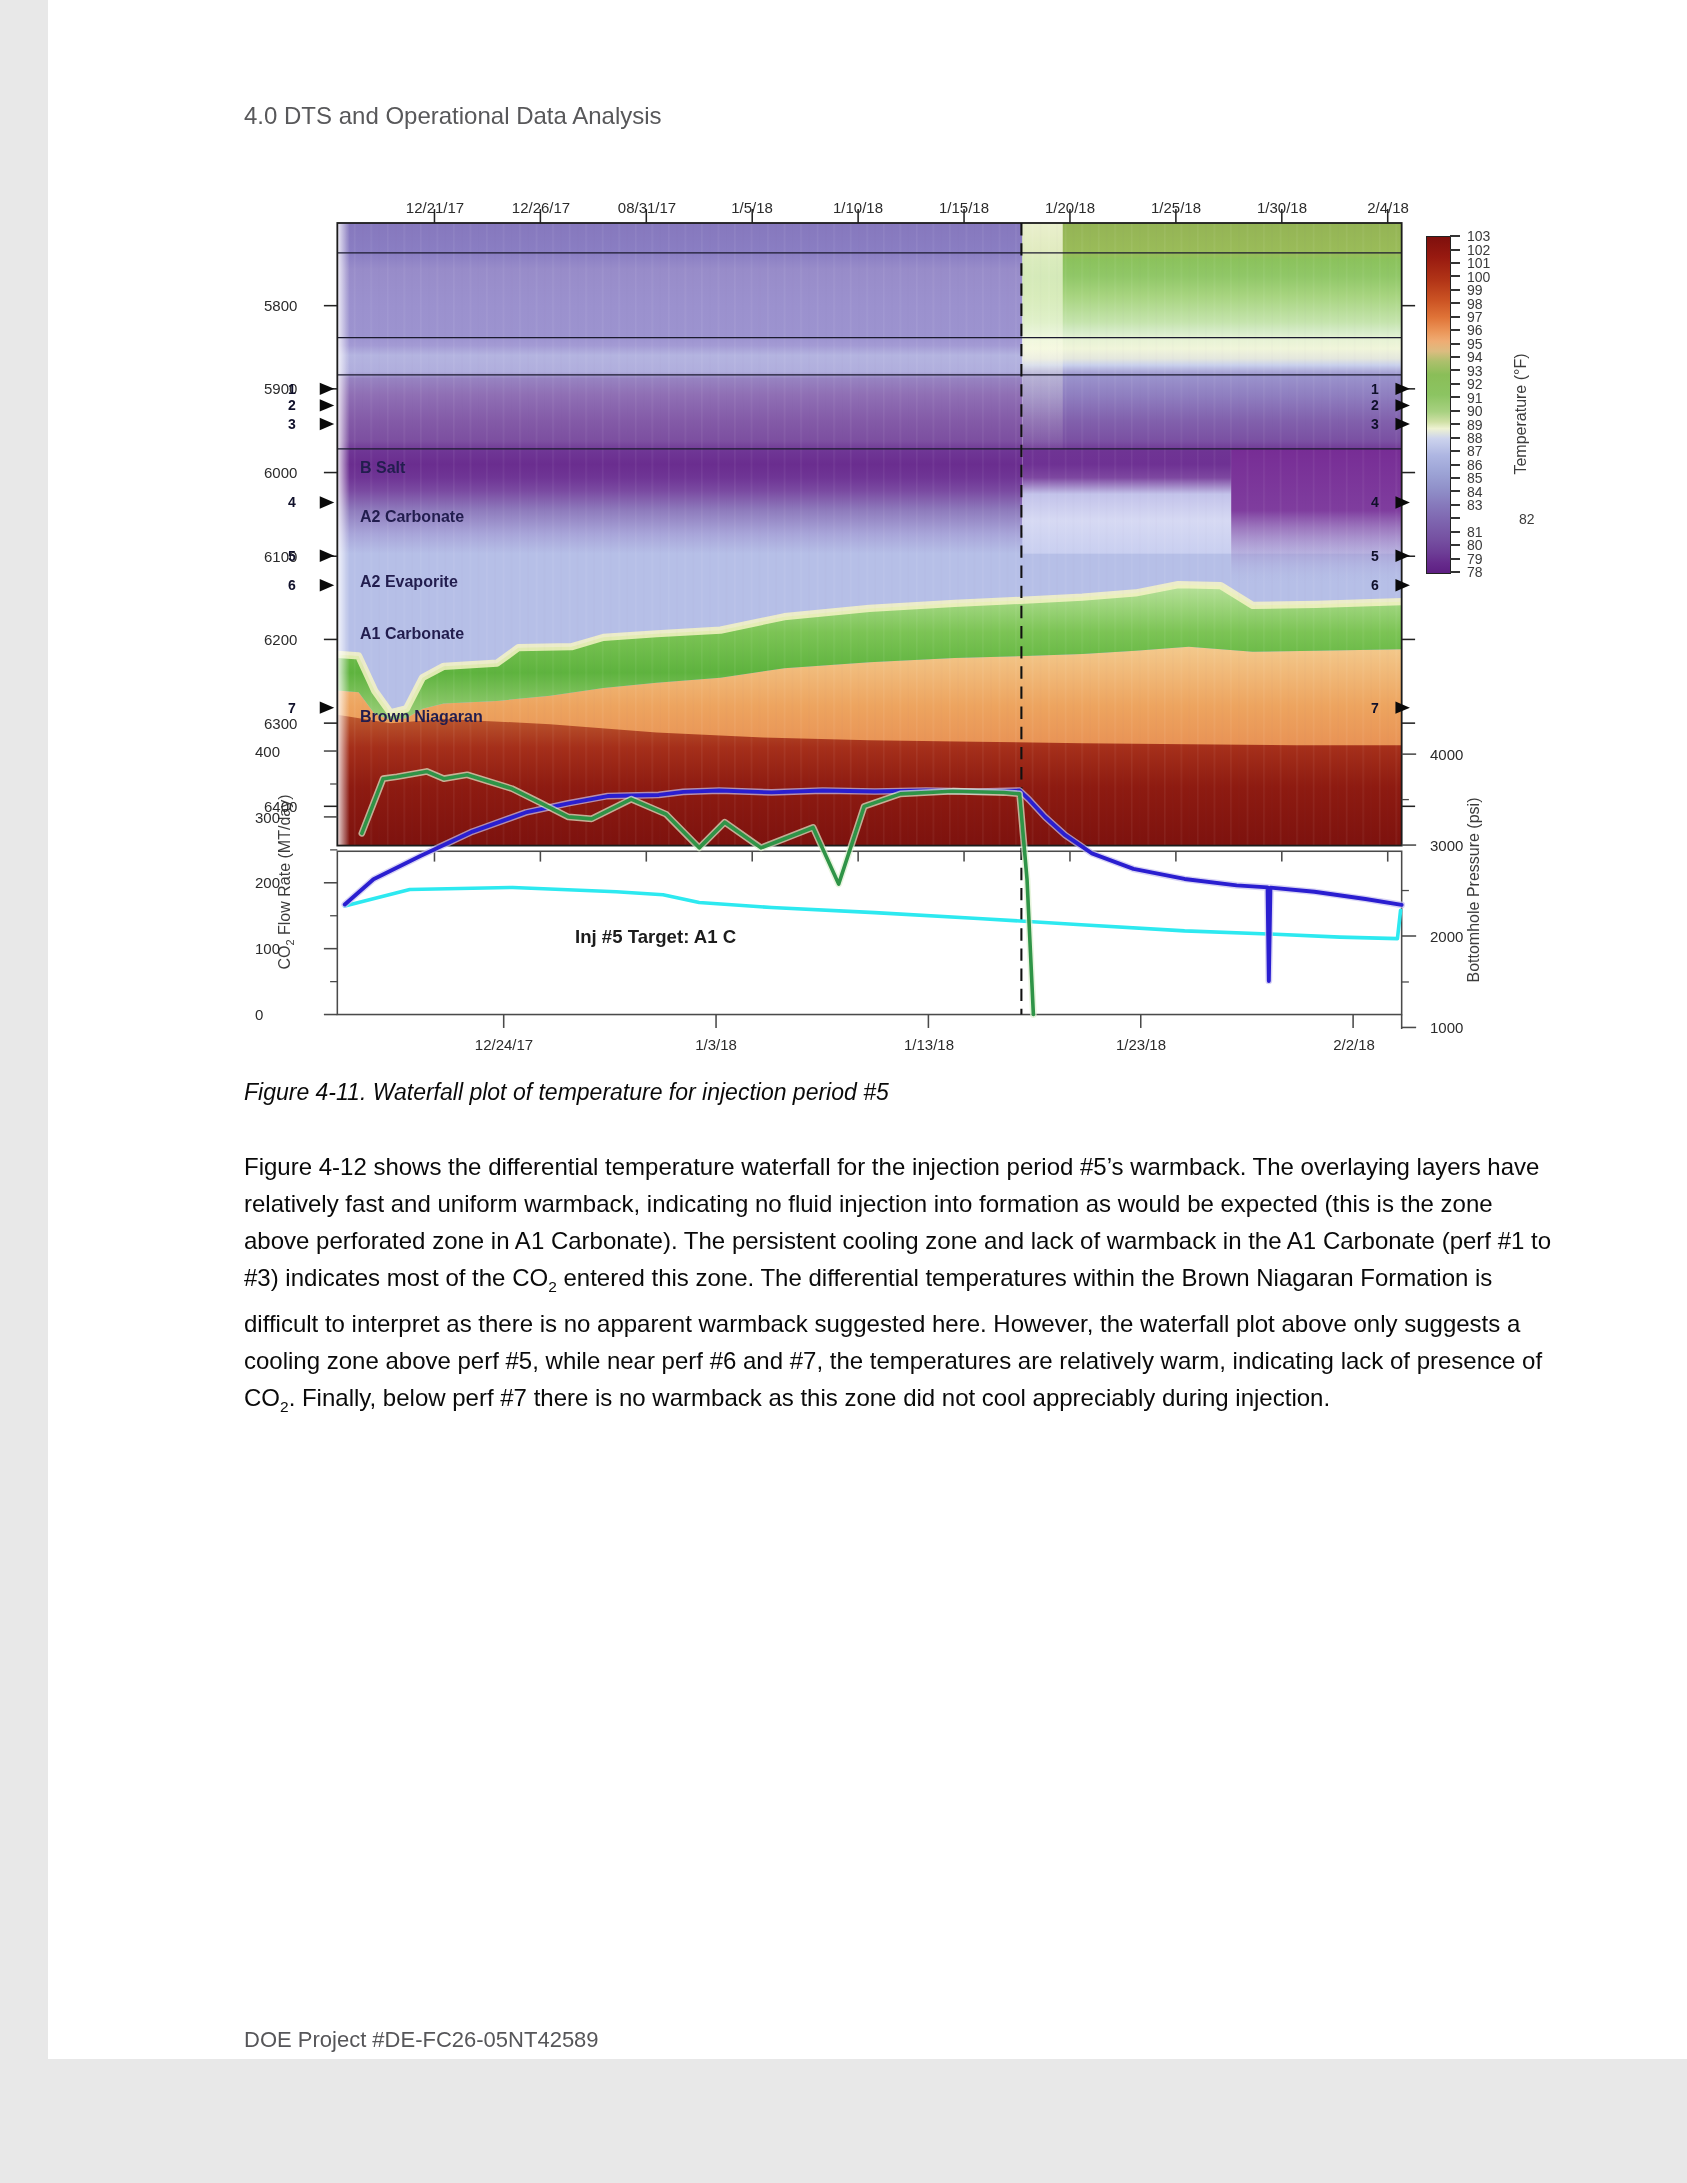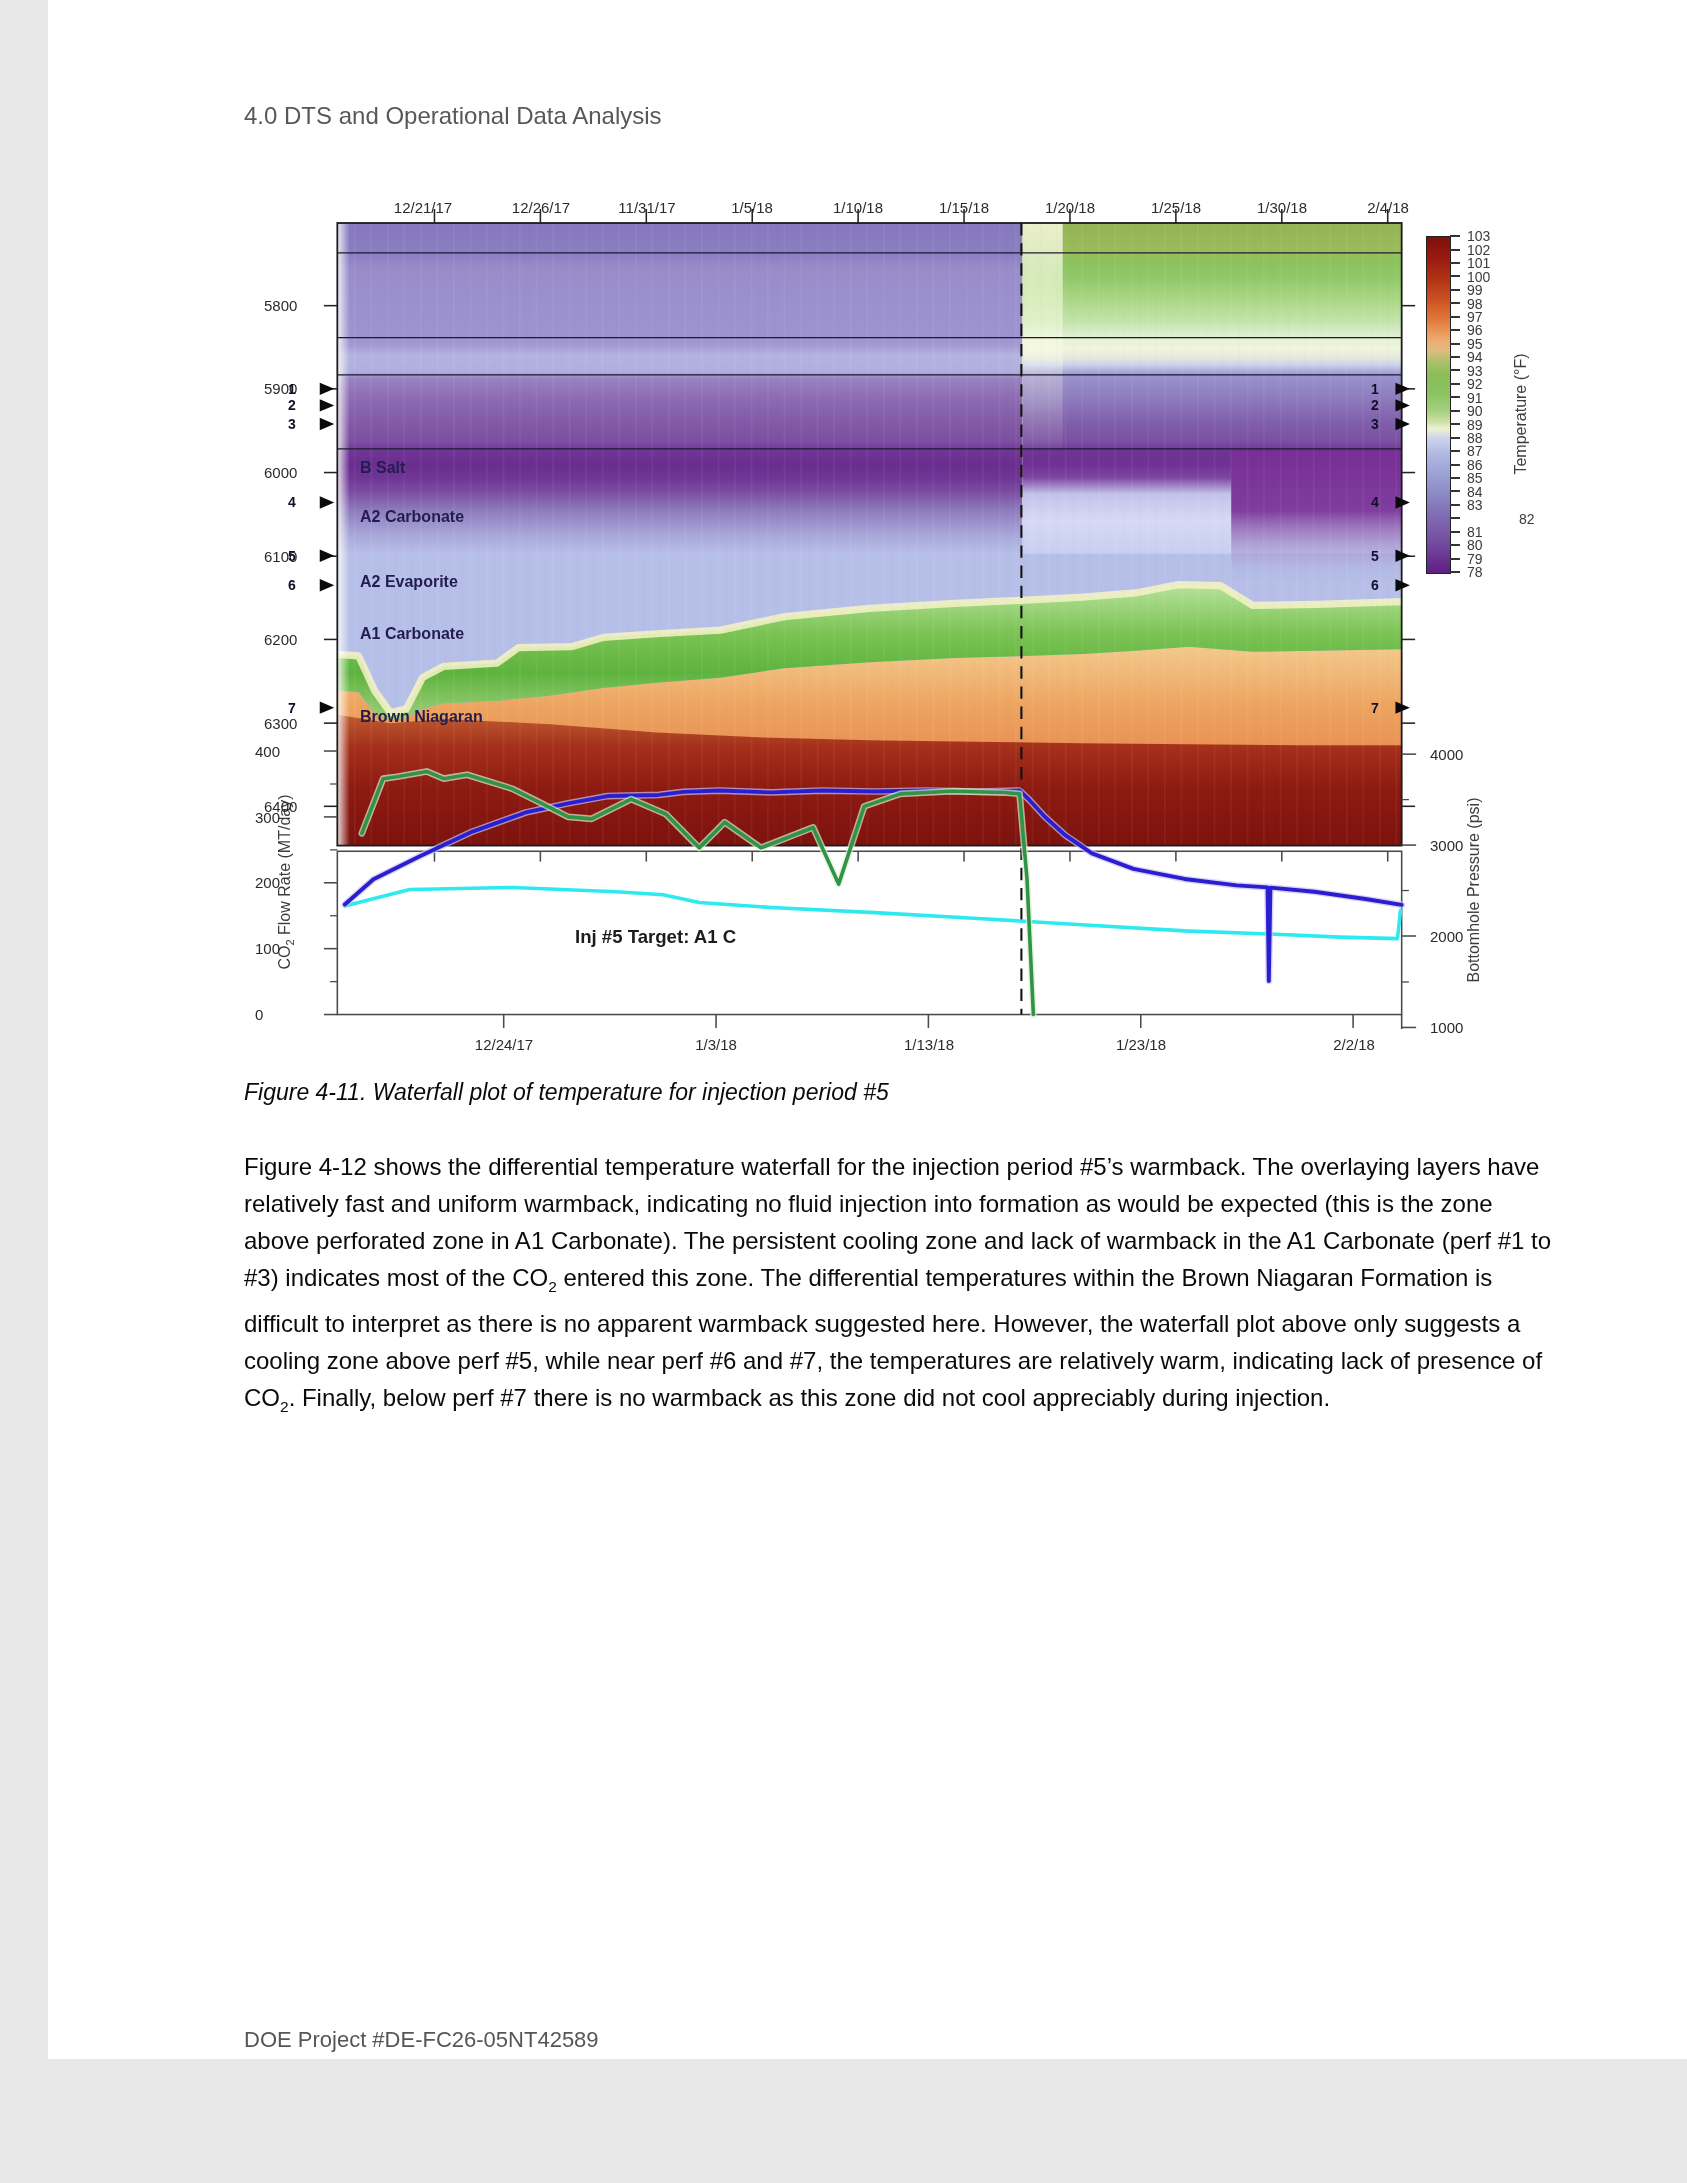--- a/index.html
+++ b/index.html
@@ -261,23 +261,23 @@
         <div class="abs cbtick" style="left:1402px;top:400px;"></div>
       </div>
 
     <div class="abs vtitle" id="flow-title" style="left:238px;top:711px;">CO<sub>2</sub> Flow Rate (MT/day)</div>
     <div class="abs vtitle" style="left:1426px;top:719px;">Bottomhole Pressure (psi)</div>
     <div class="abs vtitle" style="left:1473px;top:243px;">Temperature (°F)</div>
 
     <div class="abs annot" style="left:527px;top:755px;">Inj #5 Target: A1 C</div>
 
     <div id="gen-labels">
-        <div class="abs ticklab datelab" style="left:375px;top:28px;">12/21/17</div>
+        <div class="abs ticklab datelab" style="left:387px;top:28px;">12/21/17</div>
         <div class="abs ticklab datelab" style="left:493px;top:28px;">12/26/17</div>
-        <div class="abs ticklab datelab" style="left:599px;top:28px;">11/31/17</div>
+        <div class="abs ticklab datelab" style="left:599px;top:28px;">08/31/17</div>
         <div class="abs ticklab datelab" style="left:704px;top:28px;">1/5/18</div>
         <div class="abs ticklab datelab" style="left:810px;top:28px;">1/10/18</div>
         <div class="abs ticklab datelab" style="left:916px;top:28px;">1/15/18</div>
         <div class="abs ticklab datelab" style="left:1022px;top:28px;">1/20/18</div>
         <div class="abs ticklab datelab" style="left:1128px;top:28px;">1/25/18</div>
         <div class="abs ticklab datelab" style="left:1234px;top:28px;">1/30/18</div>
         <div class="abs ticklab datelab" style="left:1340px;top:28px;">2/4/18</div>
         <div class="abs ticklab datelab" style="left:456px;top:865px;">12/24/17</div>
         <div class="abs ticklab datelab" style="left:668px;top:865px;">1/3/18</div>
         <div class="abs ticklab datelab" style="left:881px;top:865px;">1/13/18</div>

